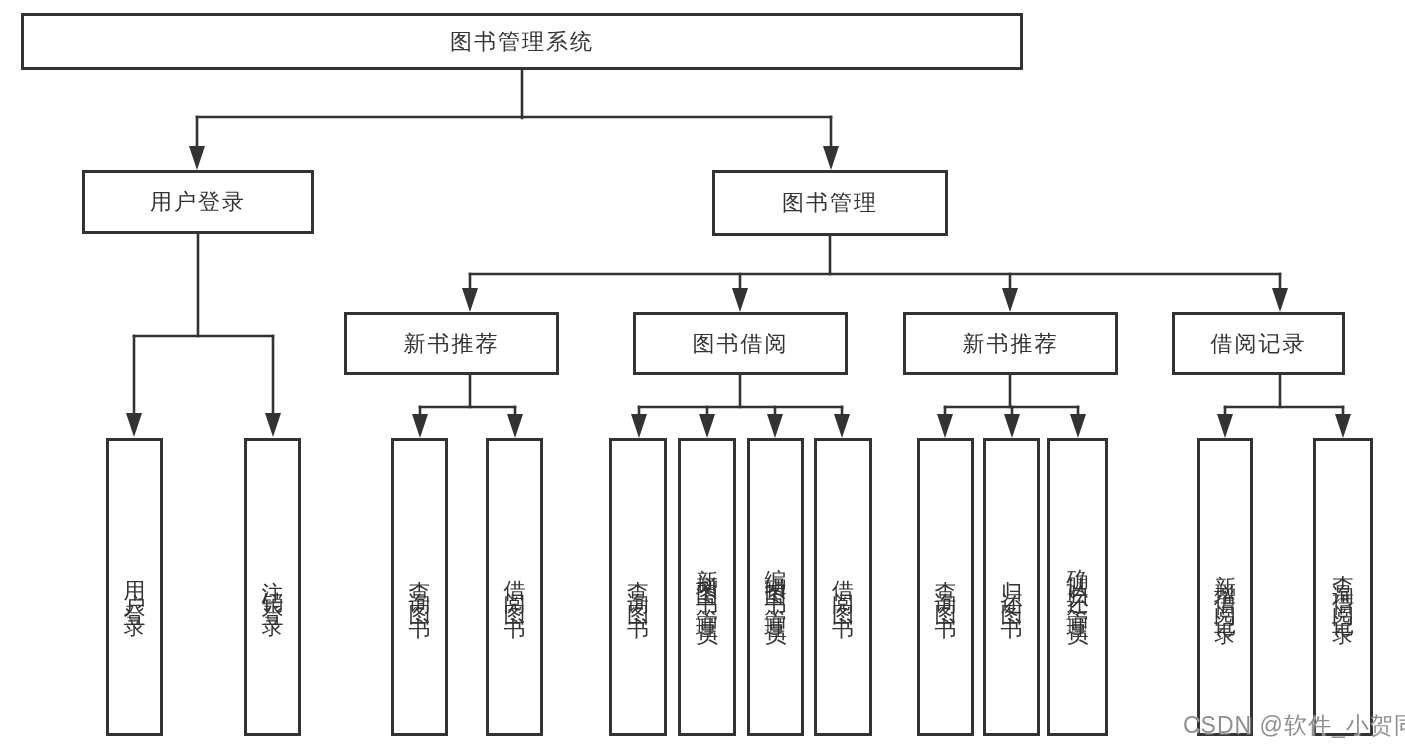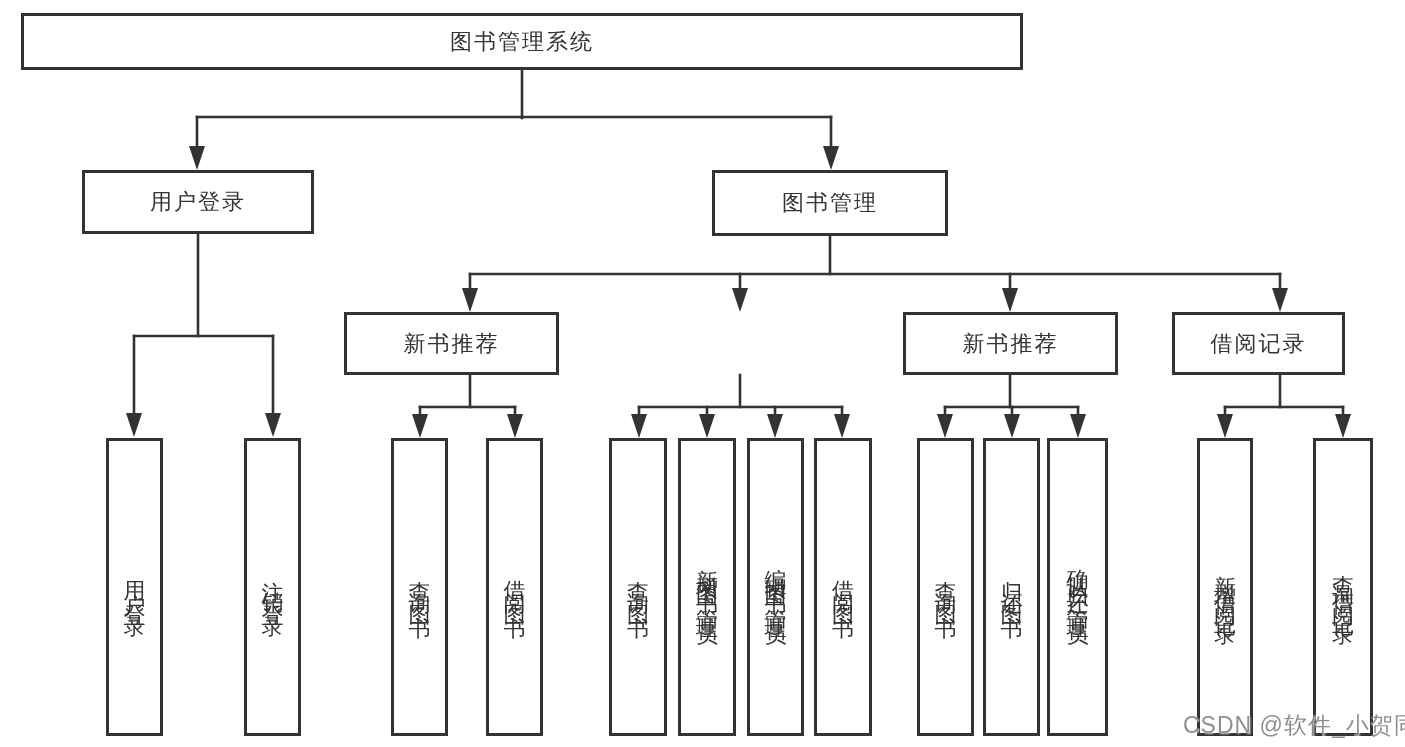--- a/index.html
+++ b/index.html
@@ -121,20 +121,23 @@
   <div class="box" style="left:82px;top:170px;width:232px;height:64px">
     <span class="hlabel">用户登录</span>
   </div>
   <div class="box" style="left:712px;top:170px;width:236px;height:66px">
     <span class="hlabel">图书管理</span>
   </div>
 
   <div class="box" style="left:344px;top:312px;width:215px;height:63px">
     <span class="hlabel">新书推荐</span>
   </div>
+  <div class="box" style="left:633px;top:312px;width:215px;height:63px">
+    <span class="hlabel">图书借阅</span>
+  </div>
   <div class="box" style="left:903px;top:312px;width:215px;height:63px">
     <span class="hlabel">新书推荐</span>
   </div>
   <div class="box" style="left:1172px;top:312px;width:173px;height:63px">
     <span class="hlabel">借阅记录</span>
   </div>
 
   <div class="box" style="left:106px;top:438px;width:57px;height:298px">
     <span class="vtext ls12">用户登录</span>
   </div>

